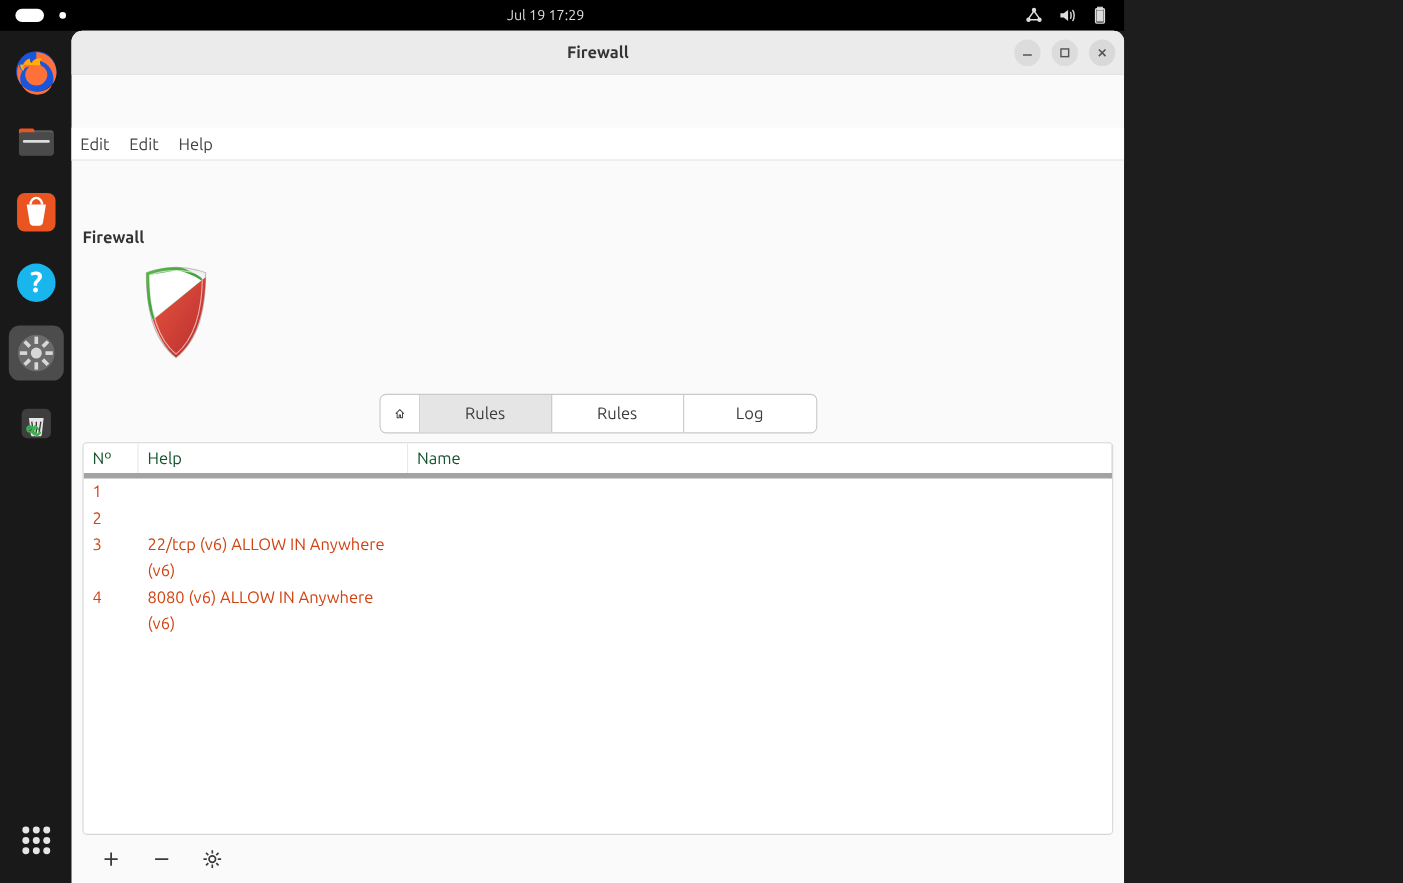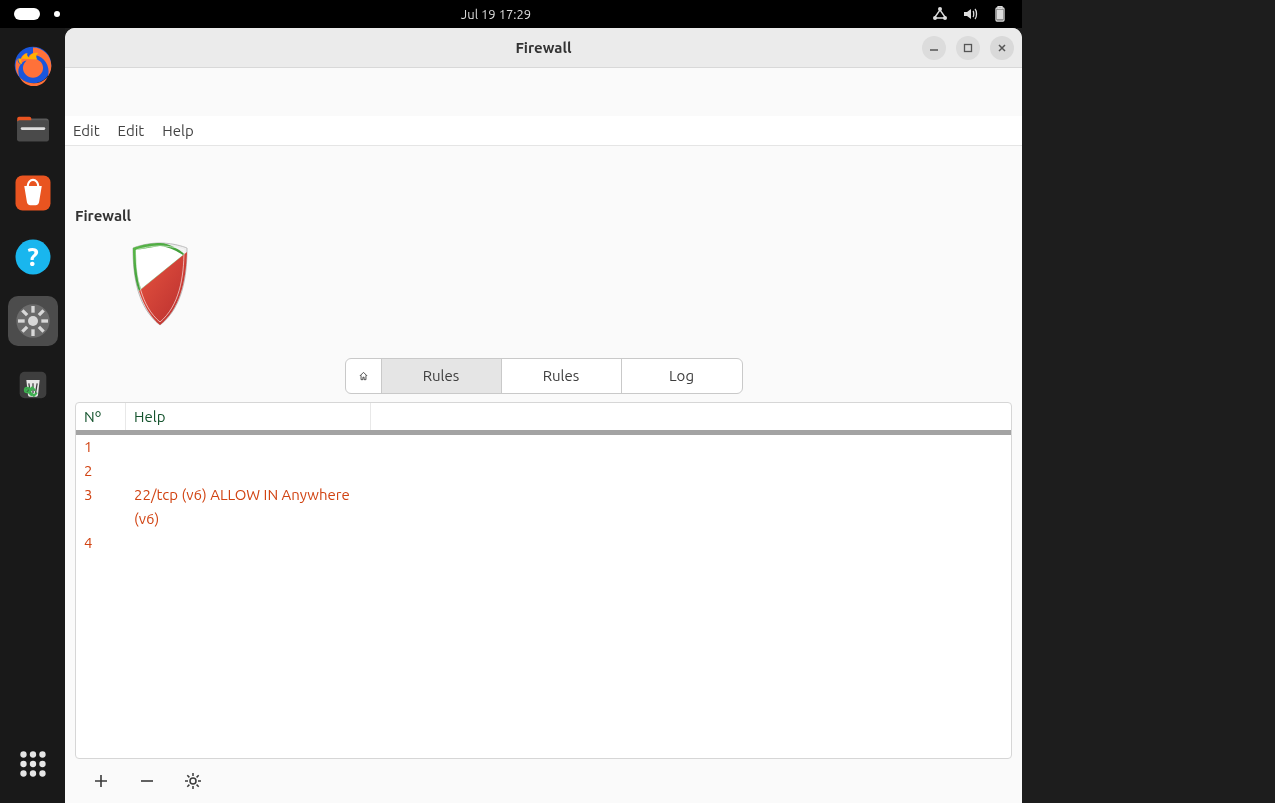--- a/index.html
+++ b/index.html
@@ -253,37 +253,39 @@
           <div class="seg active">Rules</div>
           <div class="seg">Rules</div>
           <div class="seg">Log</div>
         </div>
       </div>
 
       <div class="table-wrap">
         <div class="thead">
           <div class="th col-n">Nº</div>
           <div class="th col-rule">Help</div>
+          <div class="th col-name">Name</div>
         </div>
         <div class="tbody" id="tbody">
             <div class="tr">
               <div class="td col-n">1</div>
               <div class="td col-name"></div>
             </div>
             <div class="tr">
               <div class="td col-n">2</div>
               <div class="td col-name"></div>
             </div>
             <div class="tr">
               <div class="td col-n">3</div>
               <div class="td col-rule">22/tcp (v6) ALLOW IN Anywhere (v6)</div>
               <div class="td col-name"></div>
             </div>
             <div class="tr">
               <div class="td col-n">4</div>
+              <div class="td col-rule">8080 (v6) ALLOW IN Anywhere (v6)</div>
               <div class="td col-name"></div>
             </div>
           </div>
       </div>
 
       <div class="footer">
         <div class="ficon">
           <svg width="16" height="16" viewBox="0 0 16 16">
               <path d="M8 2v12M2 8h12" stroke="#3a3a3a" stroke-width="1.6"></path>
             </svg>

